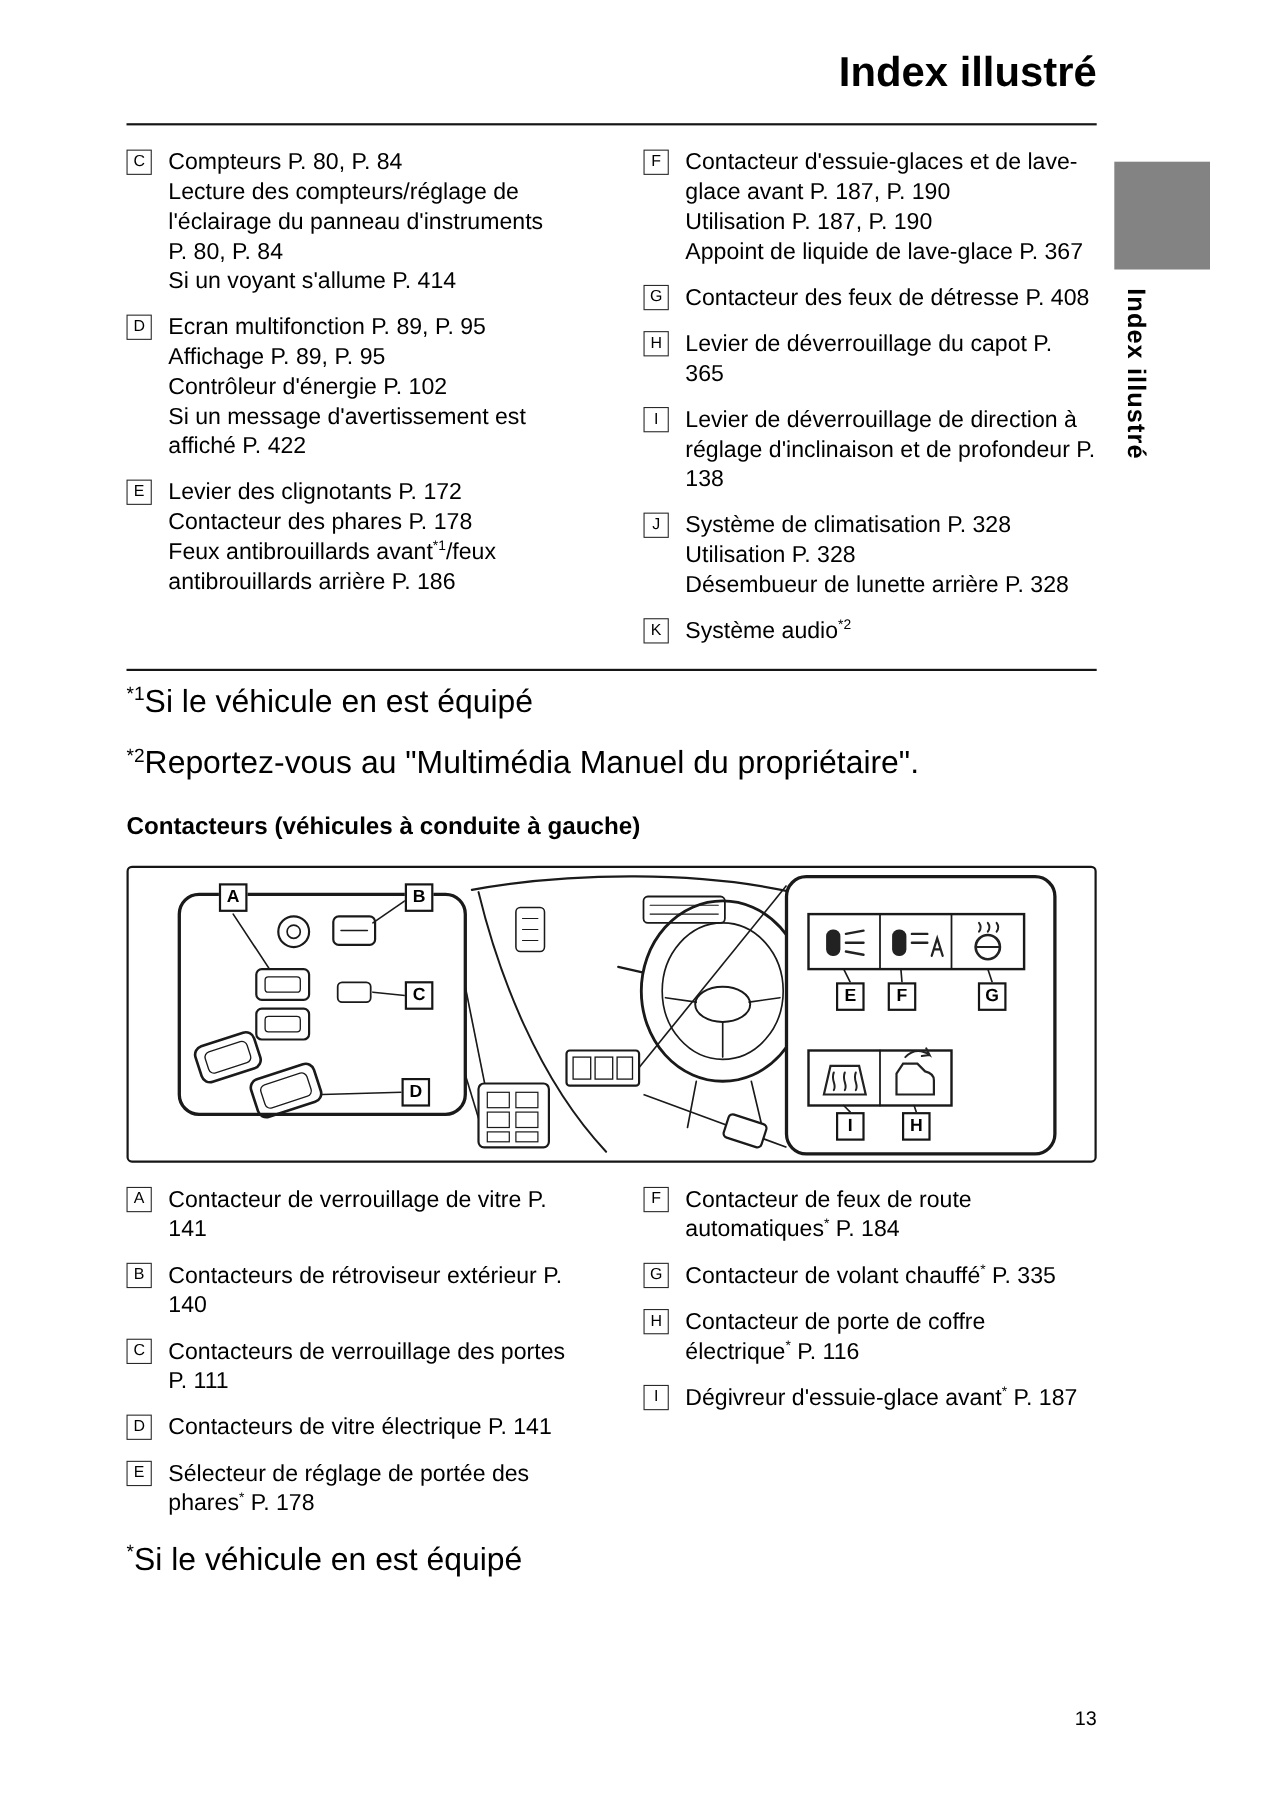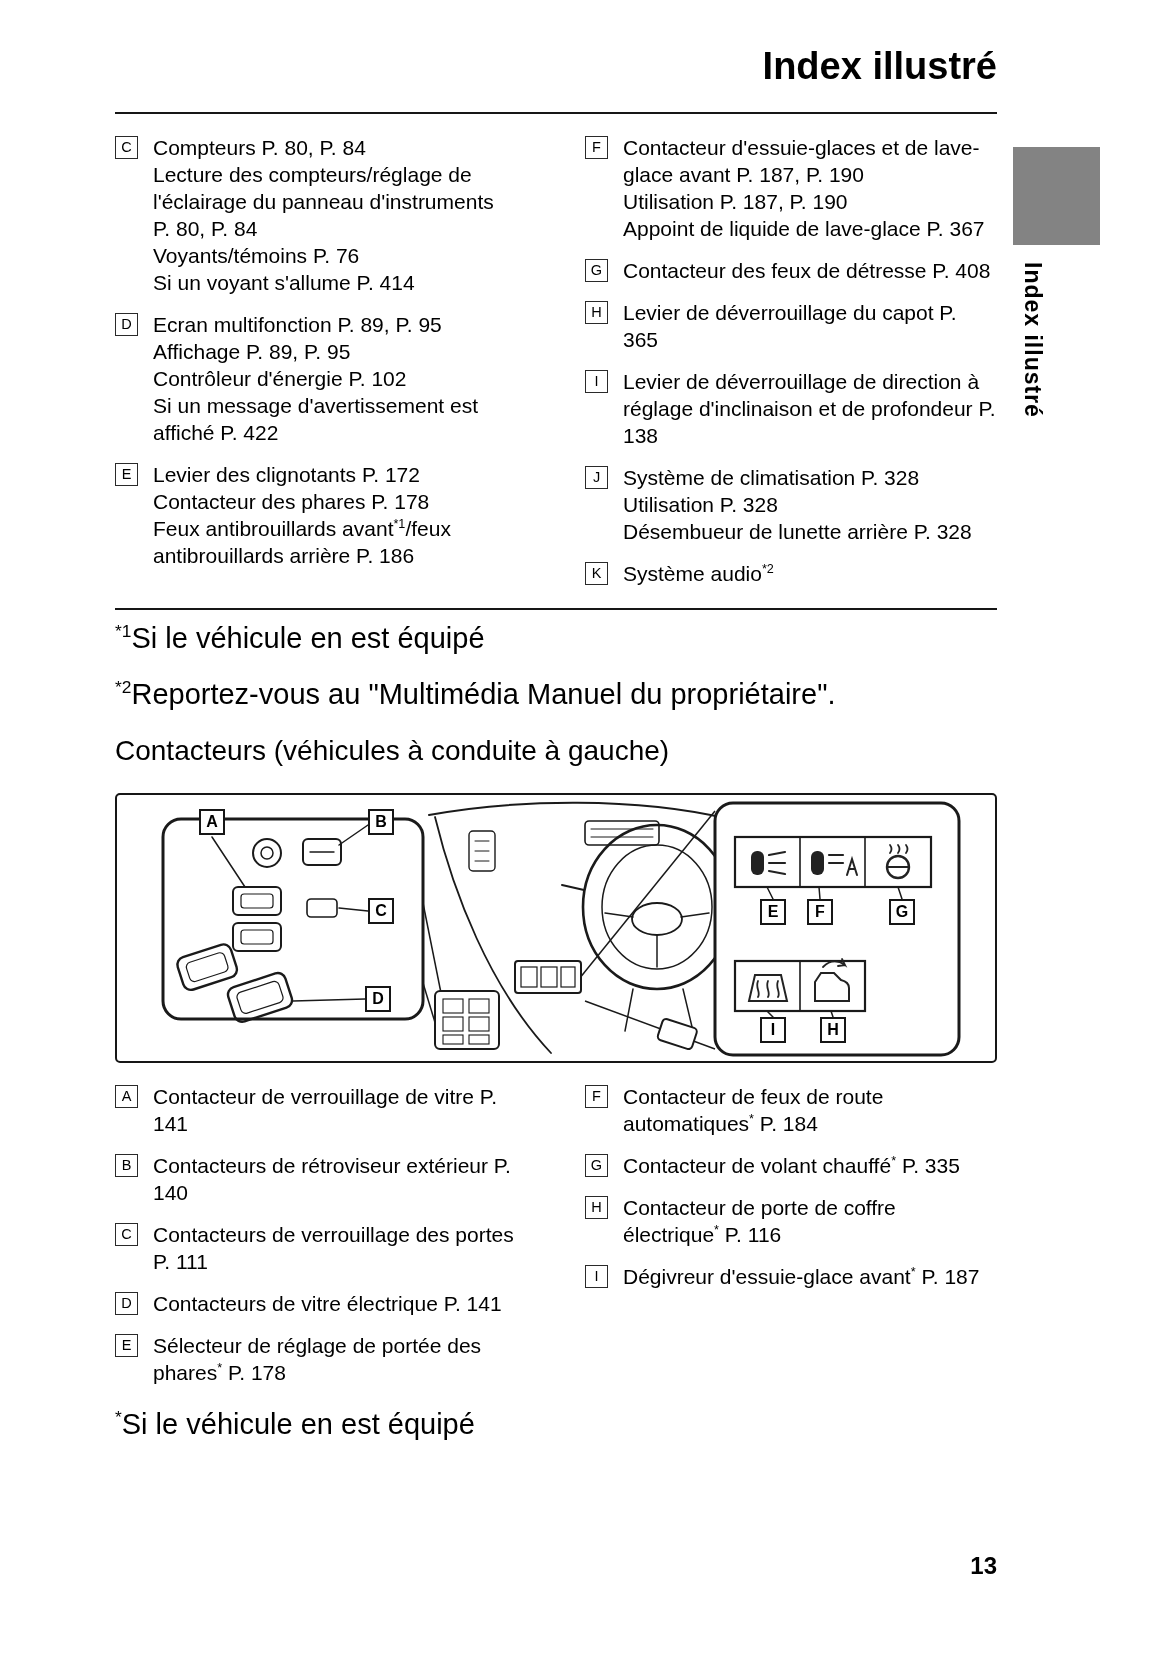--- a/index.html
+++ b/index.html
@@ -30,21 +30,21 @@
   .lbox{
     position:absolute;left:0;top:2px;
     width:23px;height:23px;box-sizing:border-box;
     border:1.6px solid #2a2a2a;background:#fff;
     display:flex;align-items:center;justify-content:center;
     font-size:14.5px;line-height:1;
   }
   .ln{margin:0;}
   sup{font-size:0.6em;line-height:0;vertical-align:super;}
   .footnote{font-size:29px;line-height:27px;margin-top:15px;}
-  .heading{font-size:28px;line-height:28px;font-weight:400;margin-top:26px;}
+  .heading{font-size:22px;line-height:28px;font-weight:700;margin-top:26px;}
   .figure{
     position:relative;margin-top:22px;
     width:878px;height:266px;
     border:2px solid #161616;border-radius:5px;
     background:#fff;
   }
   .figure svg{display:block;}
   .callout{
     position:absolute;width:26px;height:26px;box-sizing:border-box;
     background:#fff;border:2px solid #161616;
@@ -58,21 +58,21 @@
     width:87px;height:98px;background:#838383;
   }
   .side-label{
     position:absolute;left:1019px;top:262px;
     writing-mode:vertical-rl;
     font-size:23px;font-weight:700;letter-spacing:1px;
     white-space:nowrap;
   }
   .page-number{
     position:absolute;top:1552px;right:168px;
-    font-size:24px;font-weight:700;
+    font-size:18px;font-weight:400;
   }
 </style>
 </head>
 <body>
 
 <div class="page">
 
   <div class="content">
 
     <h1 class="title">Index illustré</h1>
@@ -80,21 +80,20 @@
     <div class="rule"></div>
 
     <div class="cols">
       <div class="col-l">
 
         <div class="entry">
           <span class="lbox">C</span>
           <div>
             <p class="ln">Compteurs P. 80, P. 84</p>
             <p class="ln">Lecture des compteurs/réglage de l'éclairage du panneau d'instruments P. 80, P. 84</p>
-            <p class="ln">Voyants/témoins P. 76</p>
             <p class="ln">Si un voyant s'allume P. 414</p>
           </div>
         </div>
 
         <div class="entry">
           <span class="lbox">D</span>
           <div>
             <p class="ln">Ecran multifonction P. 89, P. 95</p>
             <p class="ln">Affichage P. 89, P. 95</p>
             <p class="ln">Contrôleur d'énergie P. 102</p>

